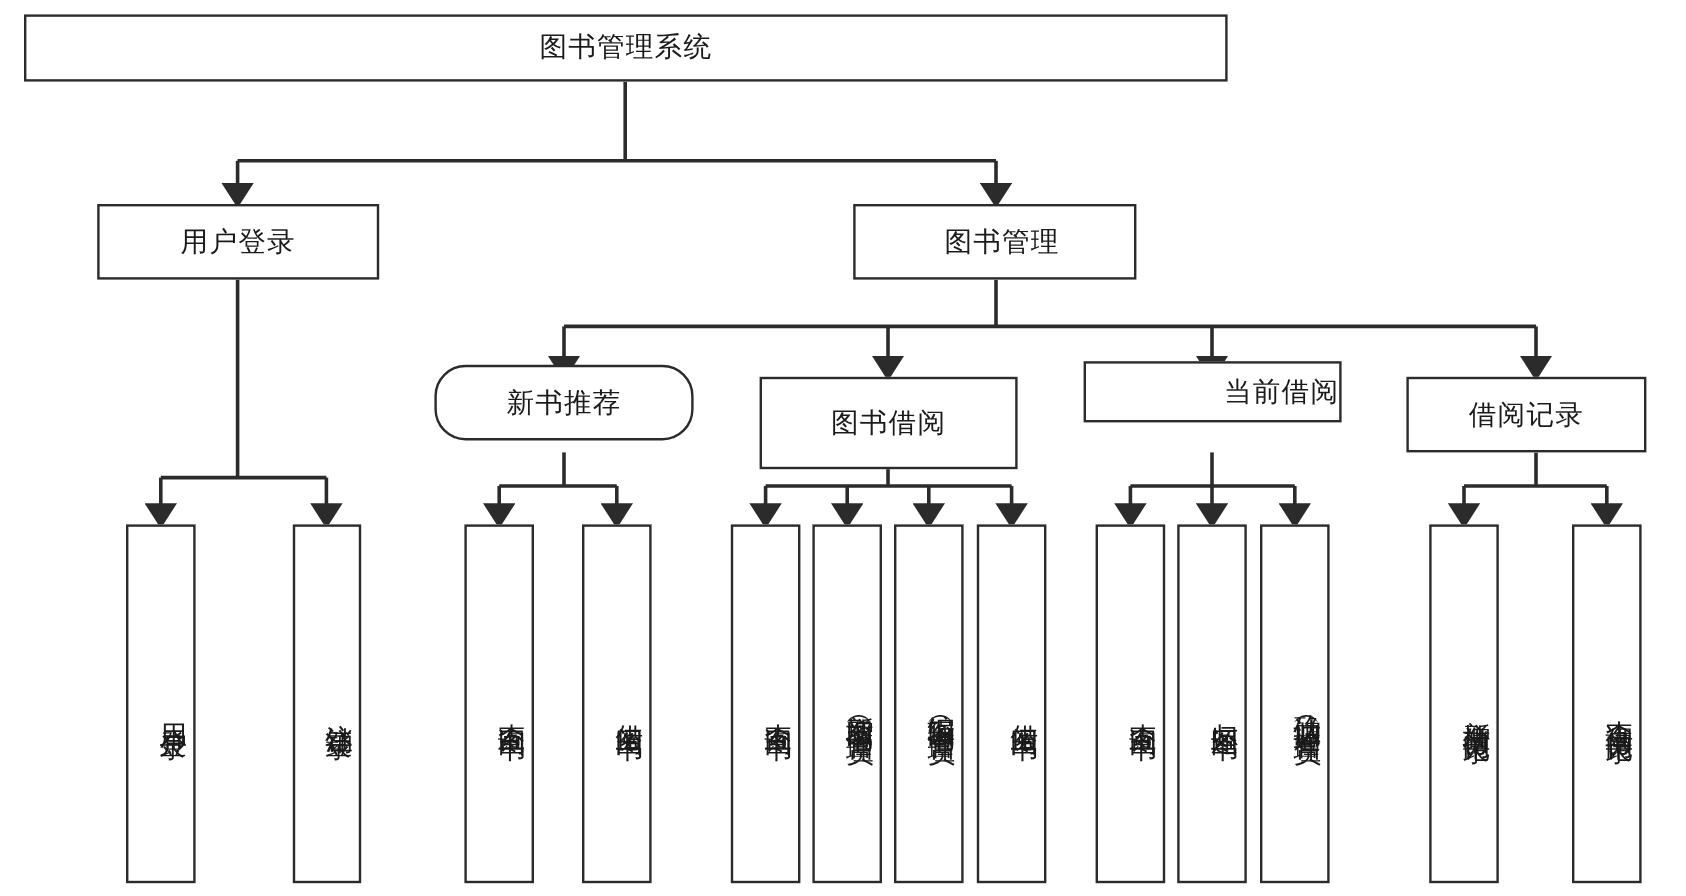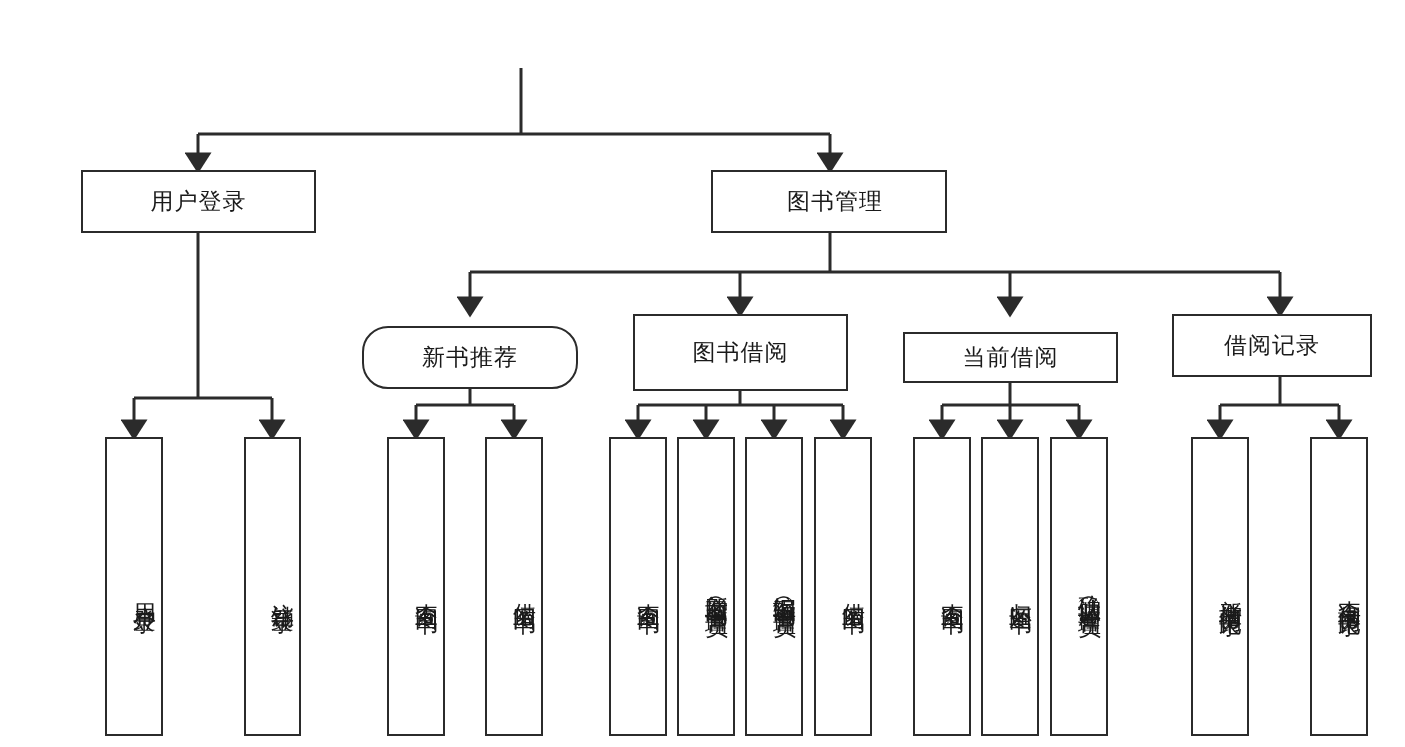--- a/index.html
+++ b/index.html
@@ -113,37 +113,40 @@
       <path d="M1010,405 L1010,429" marker-end="url(#arrow)"></path>
       <path d="M1079,405 L1079,429" marker-end="url(#arrow)"></path>
 
       <path d="M1280,377 L1280,405"></path>
       <path d="M1220,405 L1339,405"></path>
       <path d="M1220,405 L1220,429" marker-end="url(#arrow)"></path>
       <path d="M1339,405 L1339,429" marker-end="url(#arrow)"></path>
     </g>
   </svg>
 
+  <div class="node horizontal" id="node-root" style="left: 20px; top: 12px; width: 1003px; height: 56px;">
+    <span>图书管理系统</span>
+  </div>
 
   <div id="layer-l2">
       <div class="node horizontal" style="left: 81px; top: 170px; width: 235px; height: 63px;">
         <span>用户登录</span>
       </div>
       <div class="node horizontal" style="left: 711px; top: 170px; width: 236px; height: 63px; padding-left: 12px;">
         <span>图书管理</span>
       </div>
     </div>
   <div id="layer-l3">
-      <div class="node horizontal" style="left: 362px; top: 326px; width: 216px; height: 63px; border-radius: 26px;">
+      <div class="node horizontal" style="left: 362px; top: 304px; width: 216px; height: 63px; border-radius: 26px;">
         <span>新书推荐</span>
       </div>
       <div class="node horizontal" style="left: 633px; top: 314px; width: 215px; height: 77px;">
         <span>图书借阅</span>
       </div>
-      <div class="node horizontal" style="left: 903px; top: 332px; width: 215px; height: 51px;">
+      <div class="node horizontal" style="left: 903px; top: 301px; width: 215px; height: 51px; justify-content: flex-end;">
         <span>当前借阅</span>
       </div>
       <div class="node horizontal" style="left: 1172px; top: 314px; width: 200px; height: 63px;">
         <span>借阅记录</span>
       </div>
     </div>
   <div id="layer-leaves">
       <div class="node vertical" style="left: 105px; top: 437px; width: 58px; height: 299px;">
         <span>用户登录</span>
       </div>

